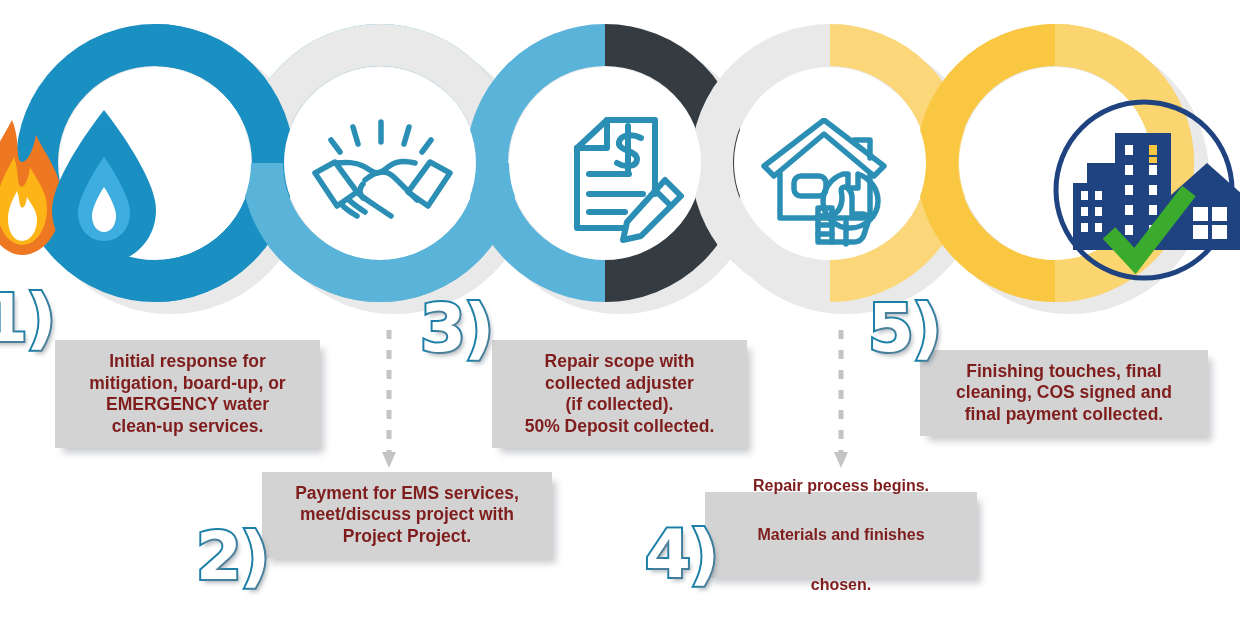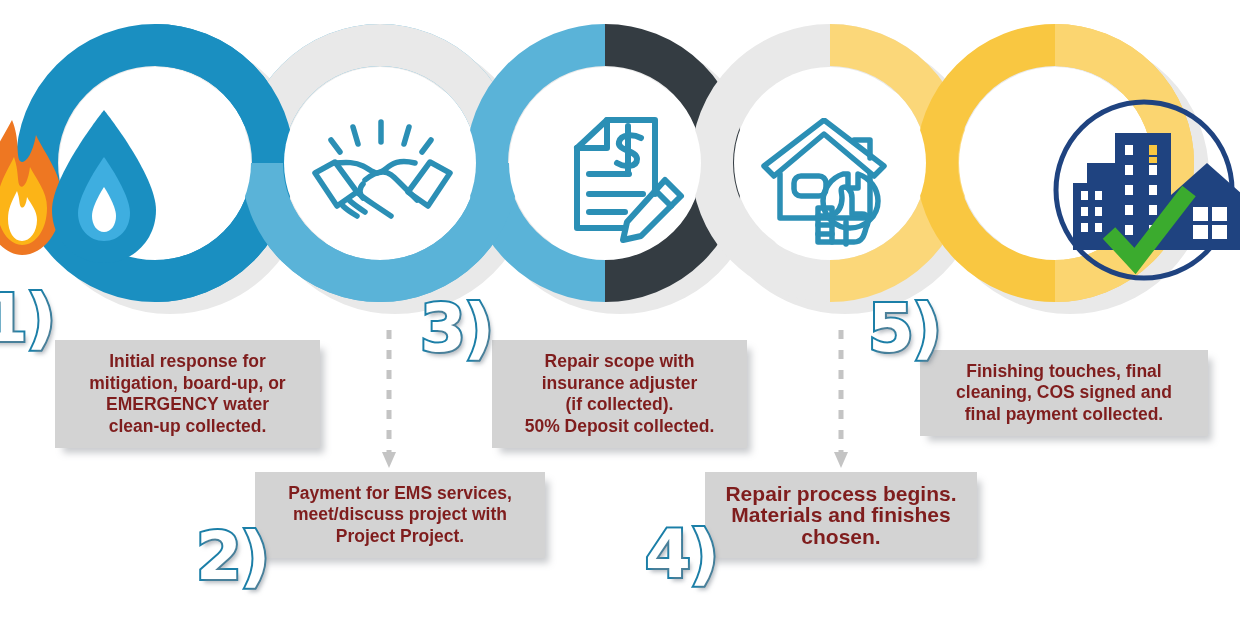--- a/index.html
+++ b/index.html
@@ -28,26 +28,26 @@
         box-shadow:6px 7px 7px -2px rgba(120,126,133,.40);
         color:#7f1d1d;
         font-weight:bold;
         text-align:center;
         display:flex;flex-direction:column;justify-content:center;
         box-sizing:border-box;}
   .tbox .ln{display:block;white-space:nowrap;}
 
   .tbox.b1{left:55px;  top:340px; width:265px; height:108px;
            font-size:17.5px; line-height:21.5px;}
-  .tbox.b2{left:255px; top:472px; width:290px; height:86px;
+  .tbox.b2{left:262px; top:472px; width:290px; height:86px;
            font-size:17.5px; line-height:21.5px;}
   .tbox.b3{left:492px; top:340px; width:255px; height:108px;
            font-size:17.5px; line-height:21.5px;}
-  .tbox.b4{left:705px; top:472px; width:272px; height:86px;
-           font-size:21px; line-height:21.5px;}
+  .tbox.b4{left:705px; top:492px; width:272px; height:86px;
+           font-size:16px; line-height:21.5px;gap:28px;}
   .tbox.b5{left:920px; top:350px; width:288px; height:86px;
            font-size:17.5px; line-height:21.5px;}
 
   .num.n1{left:-18px; top:286px; font-size:66px;}
   .num.n2{left:196px; top:524px; font-size:66px;}
   .num.n3{left:420px; top:296px; font-size:66px;}
   .num.n4{left:645px; top:522px; font-size:66px;}
   .num.n5{left:868px; top:296px; font-size:66px;}
 
   .arrow-layer{position:absolute;left:0;top:0;width:1240px;height:620px;
@@ -252,32 +252,32 @@
     <g>
       <line x1="841" y1="330" x2="841" y2="452" stroke="#c4c4c4" stroke-width="5" stroke-dasharray="9 11"></line>
       <path d="M834 452 L848 452 L841 468 Z" fill="#c4c4c4"></path>
     </g>
   </svg>
 
   <div class="tbox b1">
     <span class="ln">Initial response for</span>
     <span class="ln">mitigation, board-up, or</span>
     <span class="ln">EMERGENCY water</span>
-    <span class="ln">clean-up collected.</span>
+    <span class="ln">clean-up services.</span>
   </div>
 
   <div class="tbox b2">
     <span class="ln">Payment for EMS services,</span>
     <span class="ln">meet/discuss project with</span>
     <span class="ln">Project Project.</span>
   </div>
 
   <div class="tbox b3">
     <span class="ln">Repair scope with</span>
-    <span class="ln">insurance adjuster</span>
+    <span class="ln">collected adjuster</span>
     <span class="ln">(if collected).</span>
     <span class="ln">50% Deposit collected.</span>
   </div>
 
   <div class="tbox b4">
     <span class="ln">Repair process begins.</span>
     <span class="ln">Materials and finishes</span>
     <span class="ln">chosen.</span>
   </div>
 

